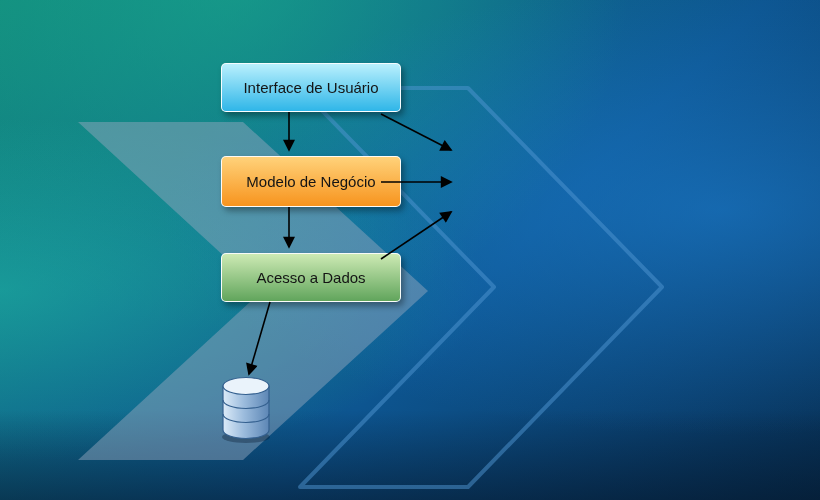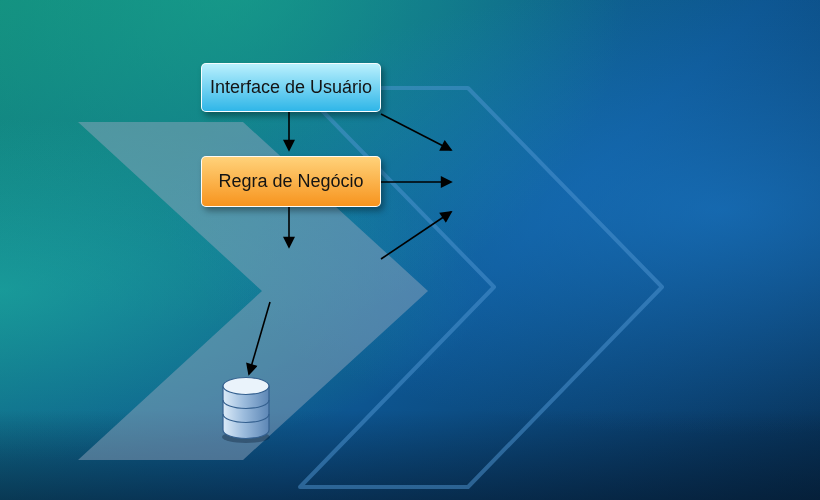--- a/index.html
+++ b/index.html
@@ -32,21 +32,22 @@
     position: absolute;
     z-index: 3;
     display: flex;
     align-items: center;
     justify-content: center;
     text-align: center;
     border: 1px solid rgba(255,255,255,0.95);
     border-radius: 5px;
     box-shadow: 3px 4px 6px rgba(0,0,0,0.35);
     color: #141414;
-    font-size: 18px;
+    font-size: 15px;
+    margin-left: 20px;
   }
   .node-ui {
     left: 201px; top: 63px; width: 178px; height: 47px;
     background: linear-gradient(to bottom, var(--ui_box_top, #b9f0fd), var(--ui_box_bottom, #2fb6e8));
   }
   .node-business {
     left: 201px; top: 156px; width: 178px; height: 49px;
     background: linear-gradient(to bottom, var(--business_box_top, #ffd27a), var(--business_box_bottom, #f7941e));
   }
   .node-data {
@@ -73,23 +74,26 @@
   <svg class="layer watermark" viewBox="0 0 820 500">
     <polygon points="78,122 243,122 428,291 243,460 78,460 262,291" fill="rgba(148,168,190,0.48)"></polygon>
     <polygon points="300,88 468,88 662,287 468,487 300,487 494,287" fill="none" stroke="rgba(80,150,210,0.5)" stroke-width="4" stroke-linejoin="round"></polygon>
   </svg>
 
   <div class="node node-ui">
     <span>Interface de Usuário</span>
   </div>
 
   <div class="node node-business">
-    <span>Regra de Negócio</span>
+    <span>Modelo de Negócio</span>
   </div>
 
+  <div class="node node-data">
+    <span>Acesso a Dados</span>
+  </div>
 
 
   <svg class="db-icon" viewBox="0 0 56 70">
     <defs>
       <linearGradient id="dbBody" x1="0" y1="0" x2="1" y2="0">
         <stop offset="0" stop-color="#dcebf8"></stop>
         <stop offset="0.45" stop-color="#9cbcdd"></stop>
         <stop offset="1" stop-color="#5c86b5"></stop>
       </linearGradient>
     </defs>

